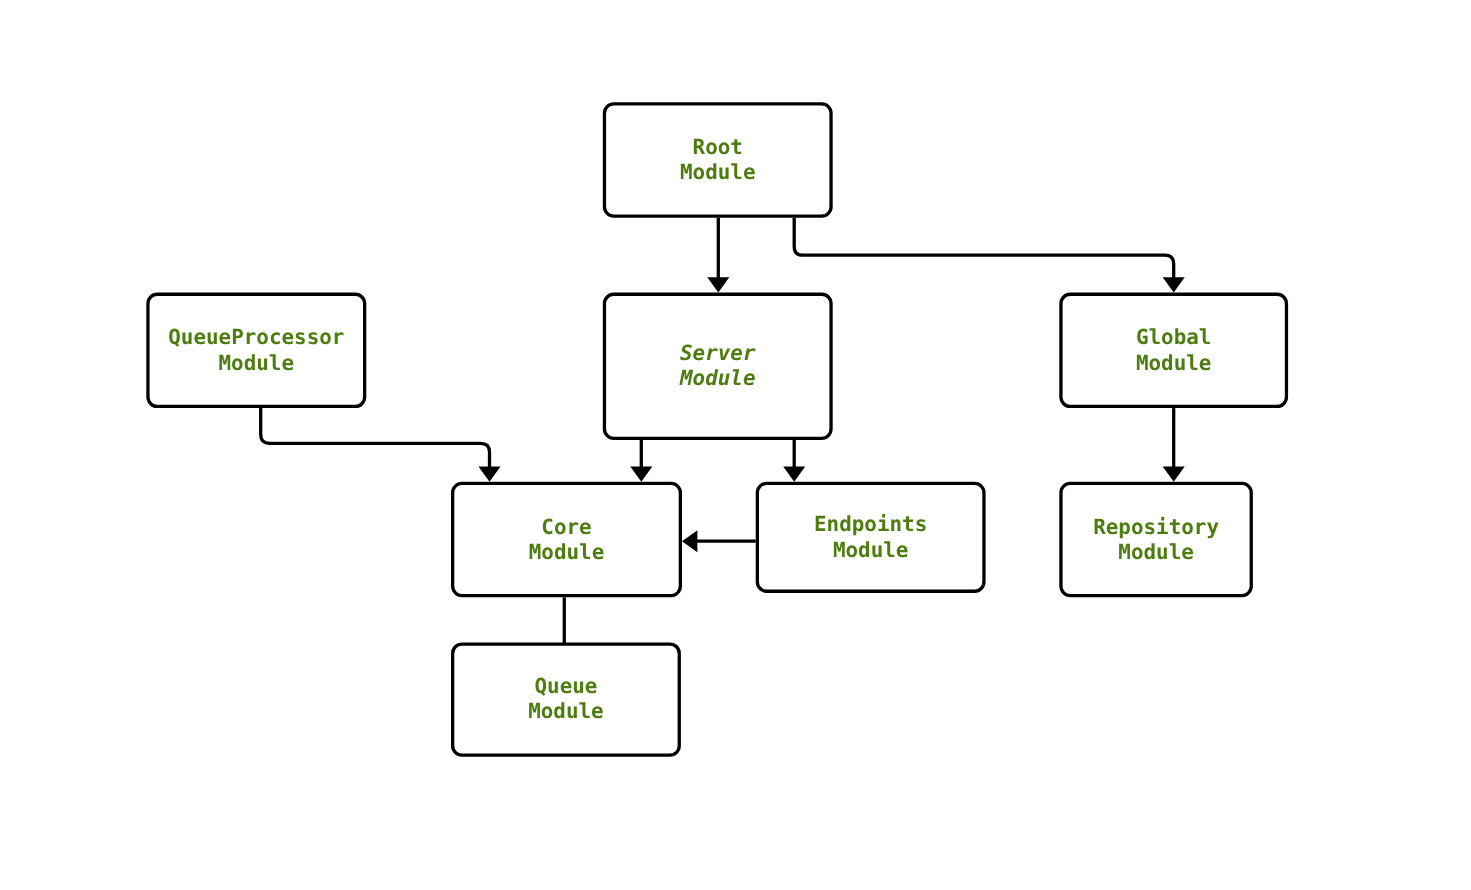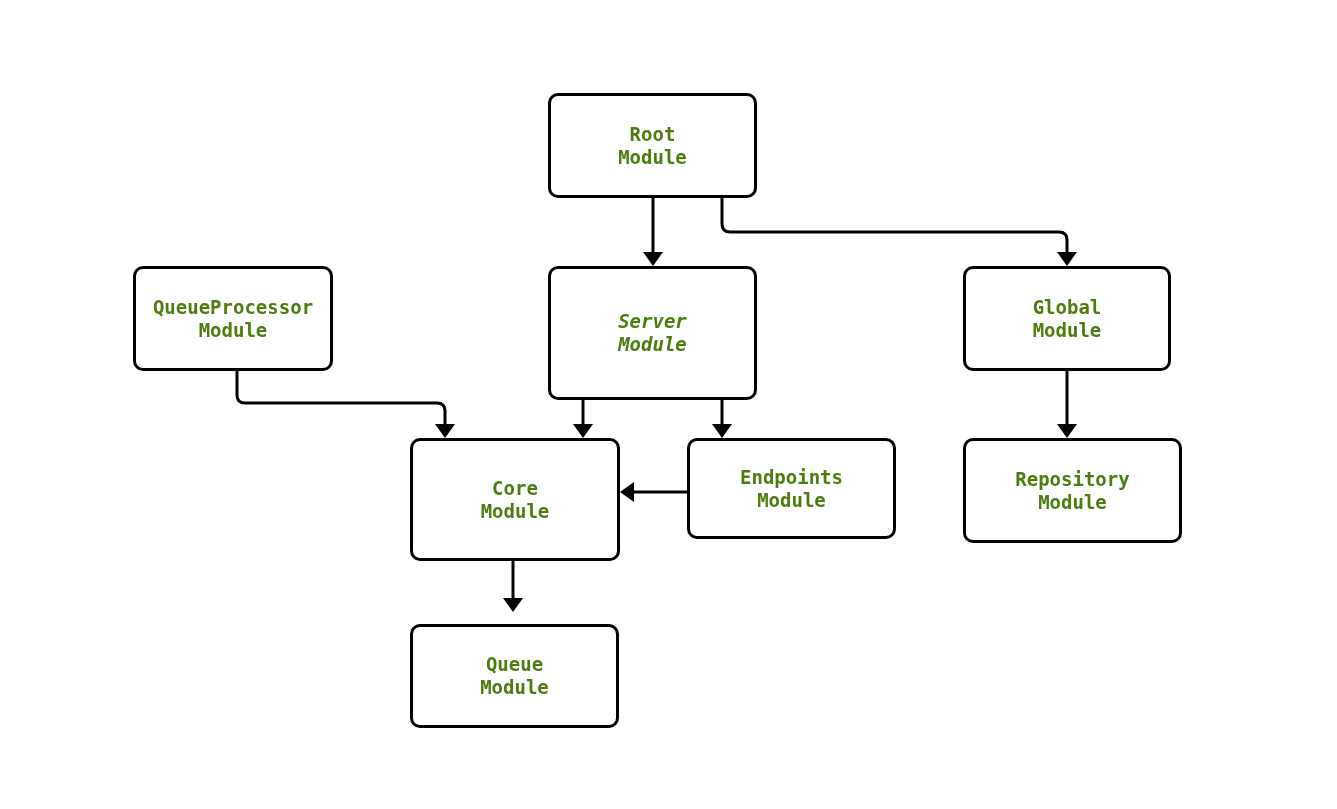--- a/index.html
+++ b/index.html
@@ -103,30 +103,30 @@
         <span>Module</span>
       </div>
       <div class="node" style="left: 548px; top: 266px; width: 209px; height: 134px; background: rgb(255, 255, 255); border-color: rgb(0, 0, 0); font-style: italic;">
         <span>Server</span>
         <span>Module</span>
       </div>
       <div class="node" style="left: 963px; top: 266px; width: 208px; height: 105px; background: rgb(255, 255, 255); border-color: rgb(0, 0, 0);">
         <span>Global</span>
         <span>Module</span>
       </div>
-      <div class="node" style="left: 410px; top: 438px; width: 210px; height: 123px; background: rgb(255, 255, 255); border-color: rgb(0, 0, 0);">
+      <div class="node" style="left: 410px; top: 438px; width: 210px; height: 105px; background: rgb(255, 255, 255); border-color: rgb(0, 0, 0);">
         <span>Core</span>
         <span>Module</span>
       </div>
       <div class="node" style="left: 687px; top: 438px; width: 209px; height: 101px; background: rgb(255, 255, 255); border-color: rgb(0, 0, 0);">
         <span>Endpoints</span>
         <span>Module</span>
       </div>
-      <div class="node" style="left: 963px; top: 438px; width: 219px; height: 105px; background: rgb(255, 255, 255); border-color: rgb(0, 0, 0);">
+      <div class="node" style="left: 963px; top: 438px; width: 176px; height: 105px; background: rgb(255, 255, 255); border-color: rgb(0, 0, 0);">
         <span>Repository</span>
         <span>Module</span>
       </div>
-      <div class="node" style="left: 410px; top: 624px; width: 209px; height: 104px; background: rgb(255, 255, 255); border-color: rgb(0, 0, 0);">
+      <div class="node" style="left: 410px; top: 584px; width: 209px; height: 104px; background: rgb(255, 255, 255); border-color: rgb(0, 0, 0);">
         <span>Queue</span>
         <span>Module</span>
       </div>
     </div>
 </div>
 
 </body></html>

